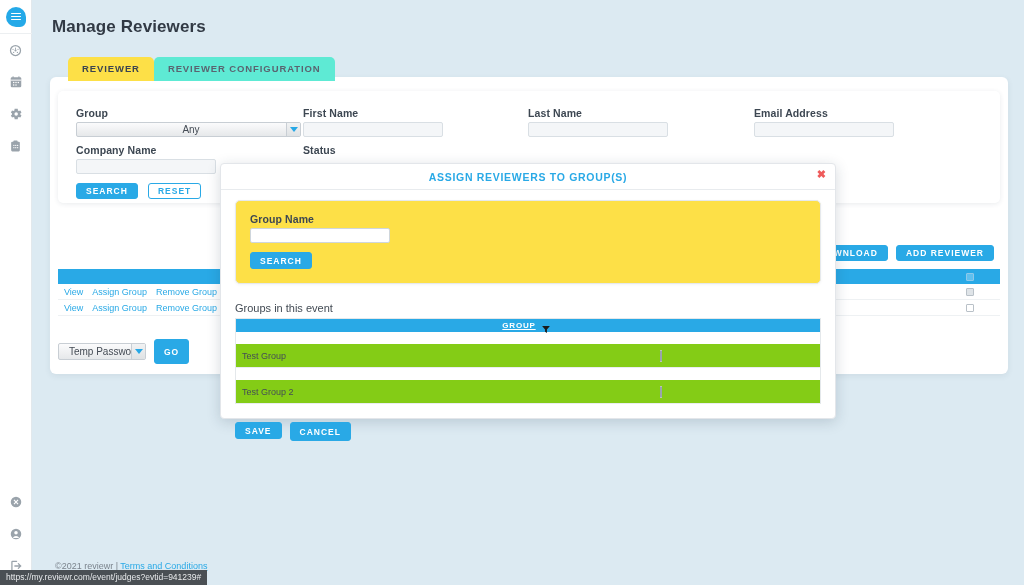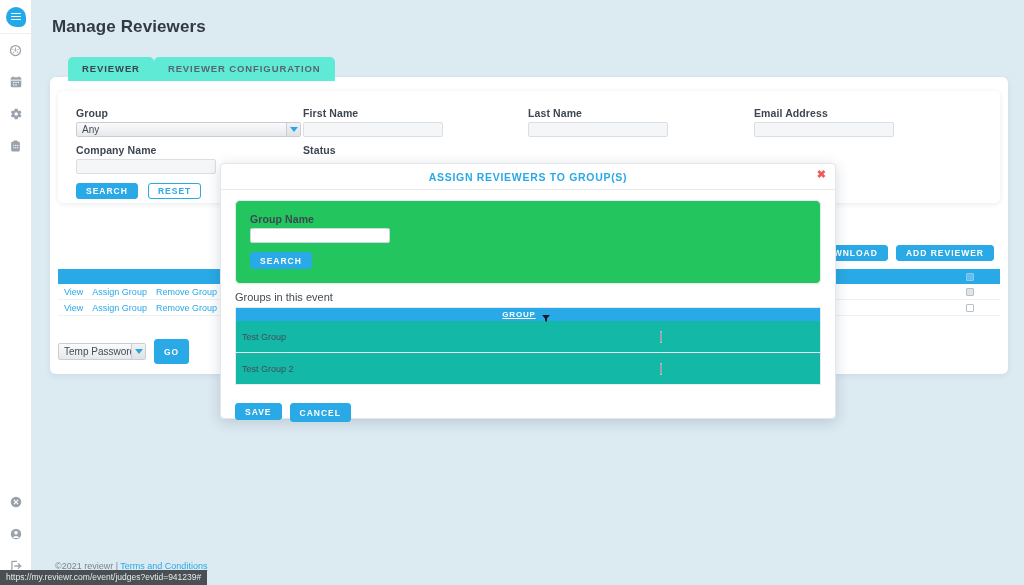--- a/index.html
+++ b/index.html
@@ -51,21 +51,21 @@
 
   
   #tabs { position: absolute; left: 68px; top: 57px; display: flex; z-index: 5;}
   .tab {
     padding: 6px 14px 7px 14px;
     font-size: 9.5px; font-weight: bold; letter-spacing: 0.9px;
     color: #5a6470; background: #5eead4;
     border-radius: 5px 5px 0 0;
     cursor: pointer;
   }
-  .tab.active { background: #5eead4; color: #3b4450; }
+  .tab.active { background: #fde047; color: #3b4450; }
 
   
   #main-card {
     position: absolute; left: 50px; top: 77px;
     width: 958px; height: 297px;
     background: #ffffff; border-radius: 6px;
     box-shadow: 0 2px 6px rgba(40,60,80,0.08);
   }
   #filter-panel {
     position: absolute; left: 8px; top: 14px;
@@ -79,21 +79,21 @@
   }
   .fld { position: absolute; }
   .txt-input {
     height: 15px; border: 1px solid #d9dfe4; background: #f4f6f8;
     border-radius: 2px;
   }
   .sel-input {
     height: 15px; border: 1px solid #c8ced4; border-radius: 2px;
     background: linear-gradient(#fbfbfc,#e6e8ea);
     display: flex; align-items: center; position: relative;
-    font-size: 10px; color: #444b54; padding-left: 5px;
+    font-size: 10px; color: #444b54; padding-left: 5px; justify-content: center;
   }
   .sel-arrow {
     position: absolute; right: 0; top: 0; bottom: 0; width: 14px;
     background: linear-gradient(#f1f2f3,#dfe2e4);
     border-left: 1px solid #c8ced4;
     display: flex; align-items: center; justify-content: center;
   }
   .caret-dn { width: 0; height: 0; border-left: 4px solid transparent; border-right: 4px solid transparent; border-top: 5px solid #27a8e6; }
 
   .btn {
@@ -147,43 +147,44 @@
     color: #29a9e6; font-size: 10.5px; font-weight: bold; letter-spacing: 0.7px;
   }
   #modal-close {
     position: absolute; right: 9px; top: 5px;
     color: #ef5b5b; font-size: 11px; font-weight: bold; cursor: pointer;
     line-height: 1;
   }
   #modal-body { padding: 10px 14px 0 14px; }
   #group-search-panel {
     border: 1px solid #e6e9ec; border-radius: 5px;
-    padding: 12px 14px 14px 14px; background: #22c55e;
+    padding: 12px 14px 14px 14px; background: #fde047;
     box-shadow: 0 1px 3px rgba(40,60,80,0.05);
   }
   #group-name-input {
     width: 140px; height: 15px; border: 1px solid #cfd6dc;
     background: #fff; border-radius: 2px; margin-bottom: 9px; display: block;
   }
-  #groups-label { margin-top: 7px; font-size: 11px; color: #434b54; }
+  #groups-label { margin-top: 18px; font-size: 11px; color: #434b54; }
   #groups-table { margin-top: 4px; border: 1px solid #e4e8eb; border-bottom: none; }
   #groups-head {
     height: 13px; background: #29a9e6; color: #fff;
     display: flex; align-items: center; justify-content: center;
     position: relative;
   }
   #groups-head .lbl {
     font-size: 8px; font-weight: bold; letter-spacing: 0.8px;
     text-decoration: underline; position: relative; left: -9px;
   }
   .funnel { position: absolute; left: 50%; margin-left: 14px; top: 3px; }
   .grp-row {
-    height: 32px; display: flex; align-items: center;
-    background: #14b8a6; border-bottom: 1px solid #e9edf0; font-size: 9px;
+    height: 24px; display: flex; align-items: center;
+    background: #84cc16; border-bottom: 1px solid #e9edf0; font-size: 9px;
     color: #454d56;
+    margin-top: 12px;
   }
   .grp-row .name { flex: 1; padding-left: 6px; }
   .grp-row .chk { width: 160px; }
   .chk-box { width: 8px; height: 8px; border: 1px solid #9aa4ad; background: #fff; border-radius: 1px; cursor: pointer; }
   #modal-actions { display: flex; gap: 8px; padding: 18px 14px 0 14px; }
 
   
   #footer {
     position: absolute; left: 55px; bottom: 14px;
     font-size: 9px; color: #7b848d;

